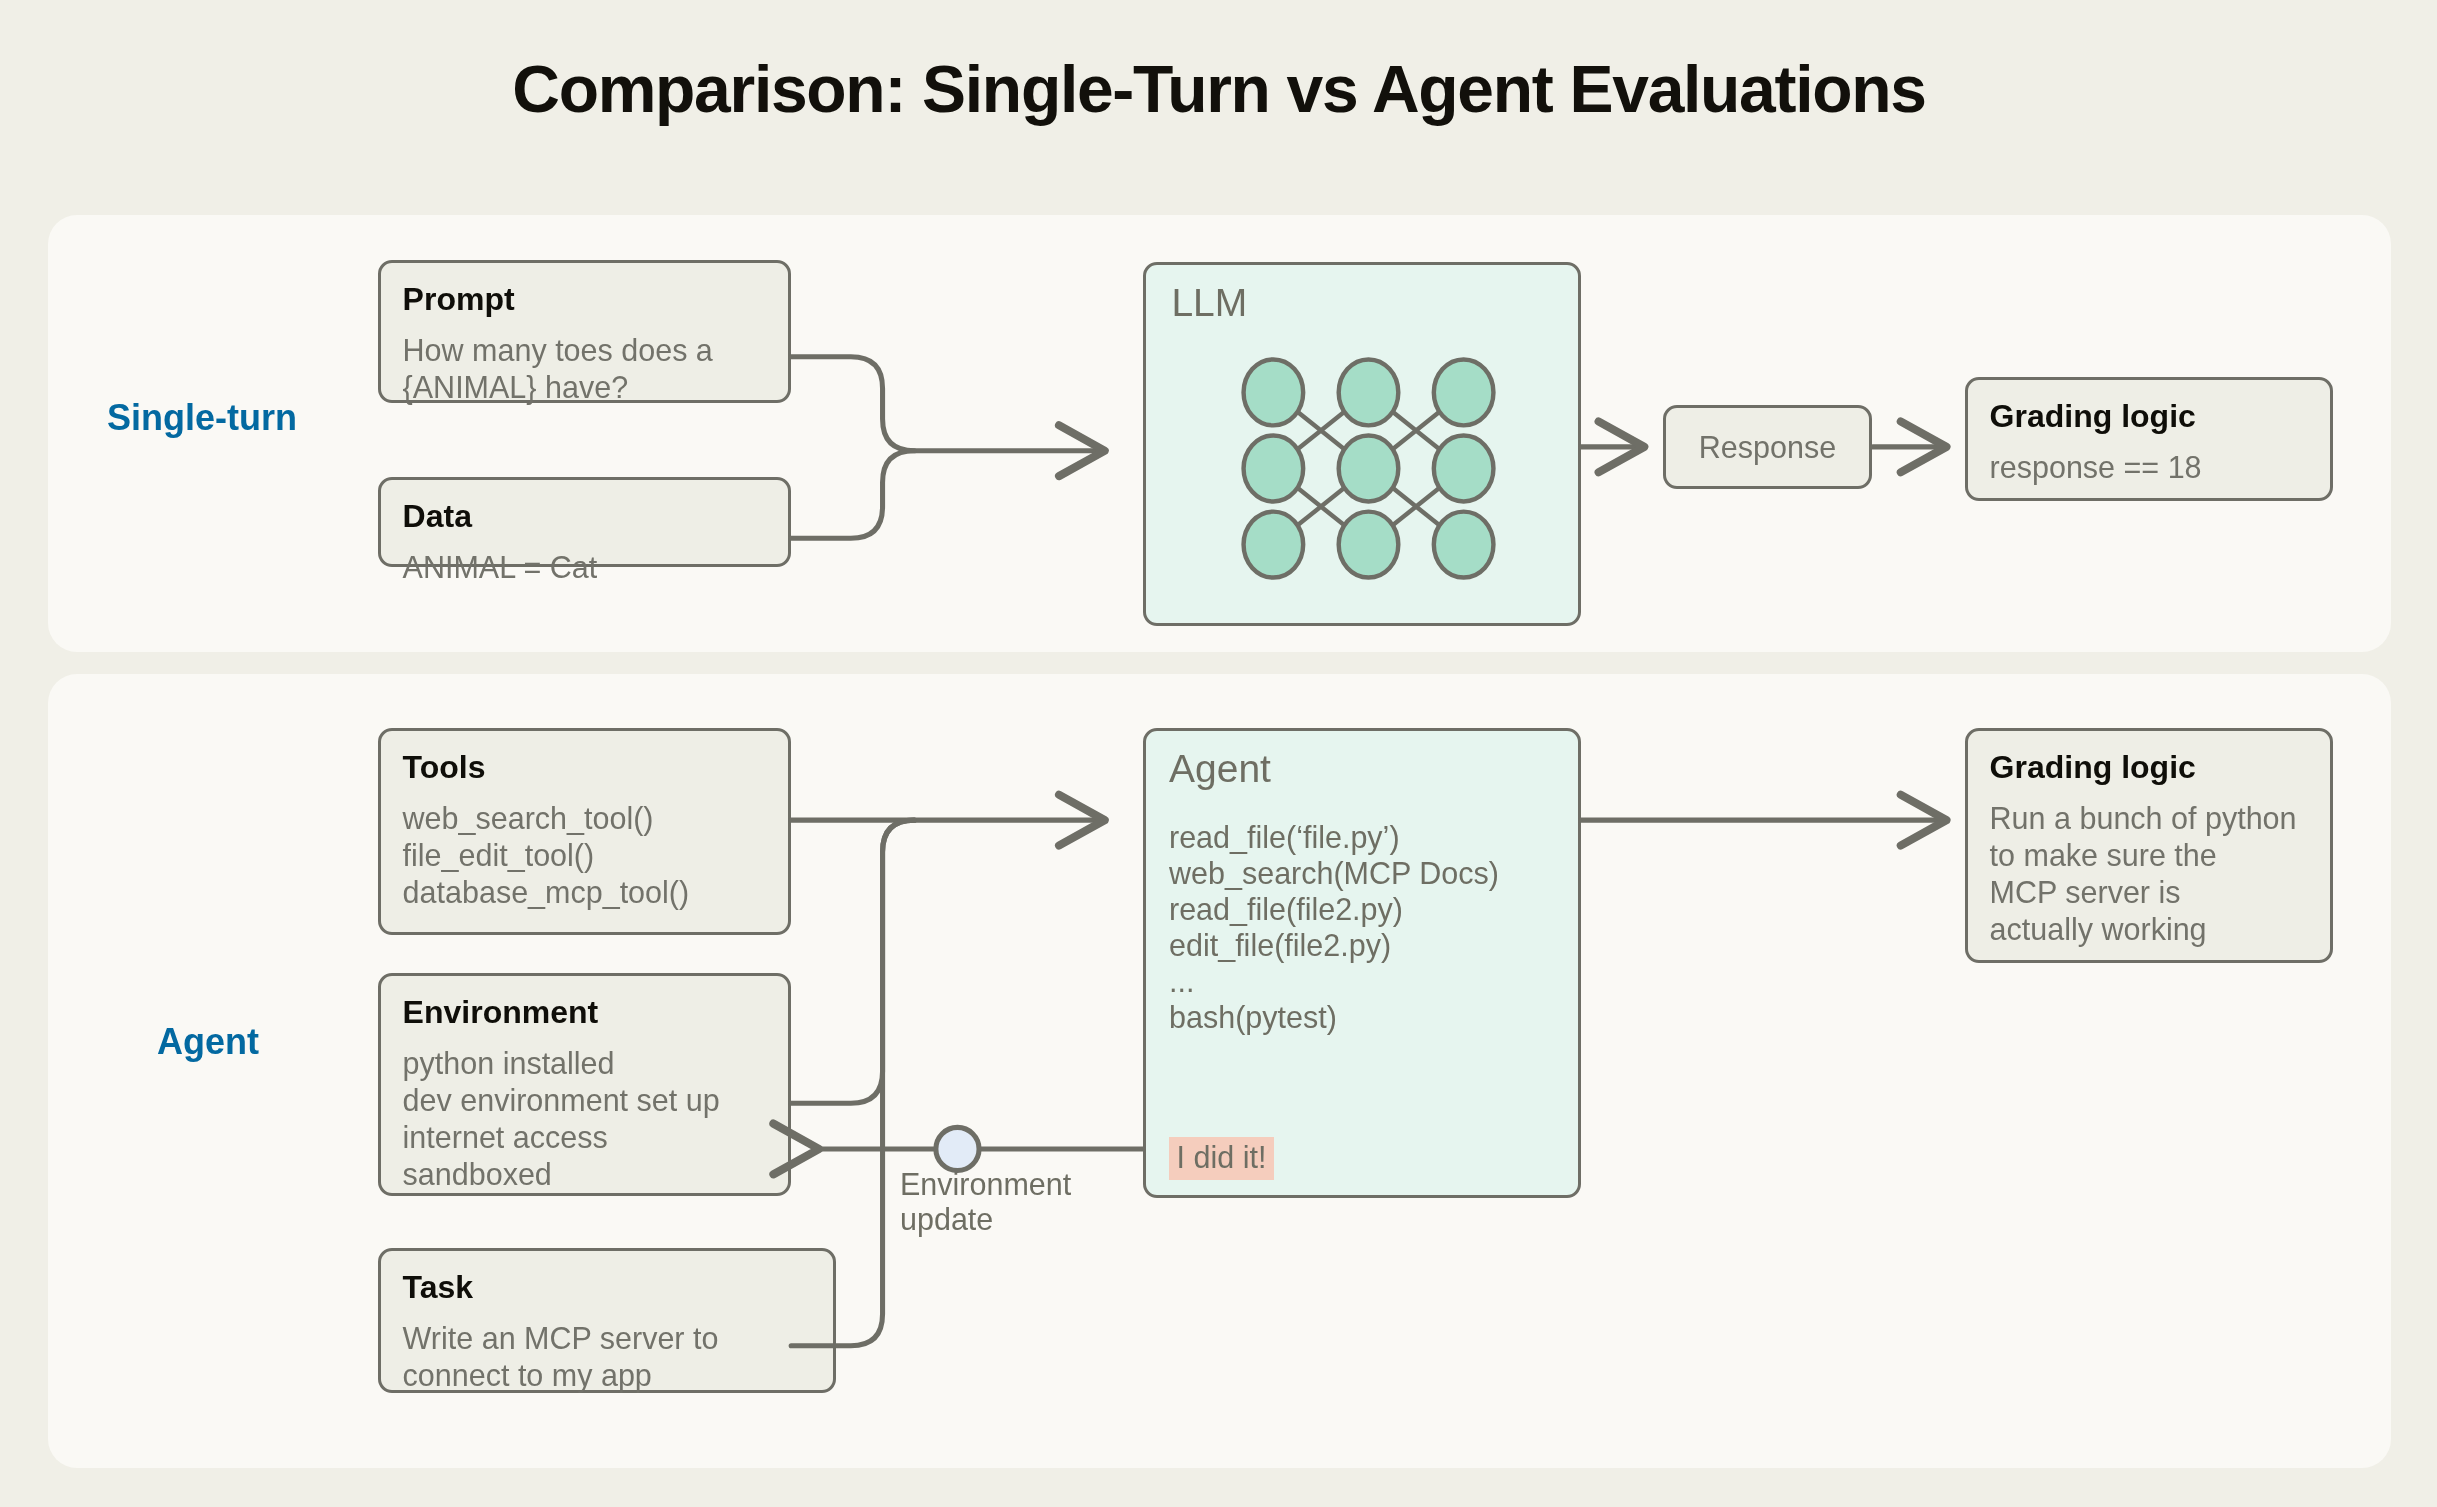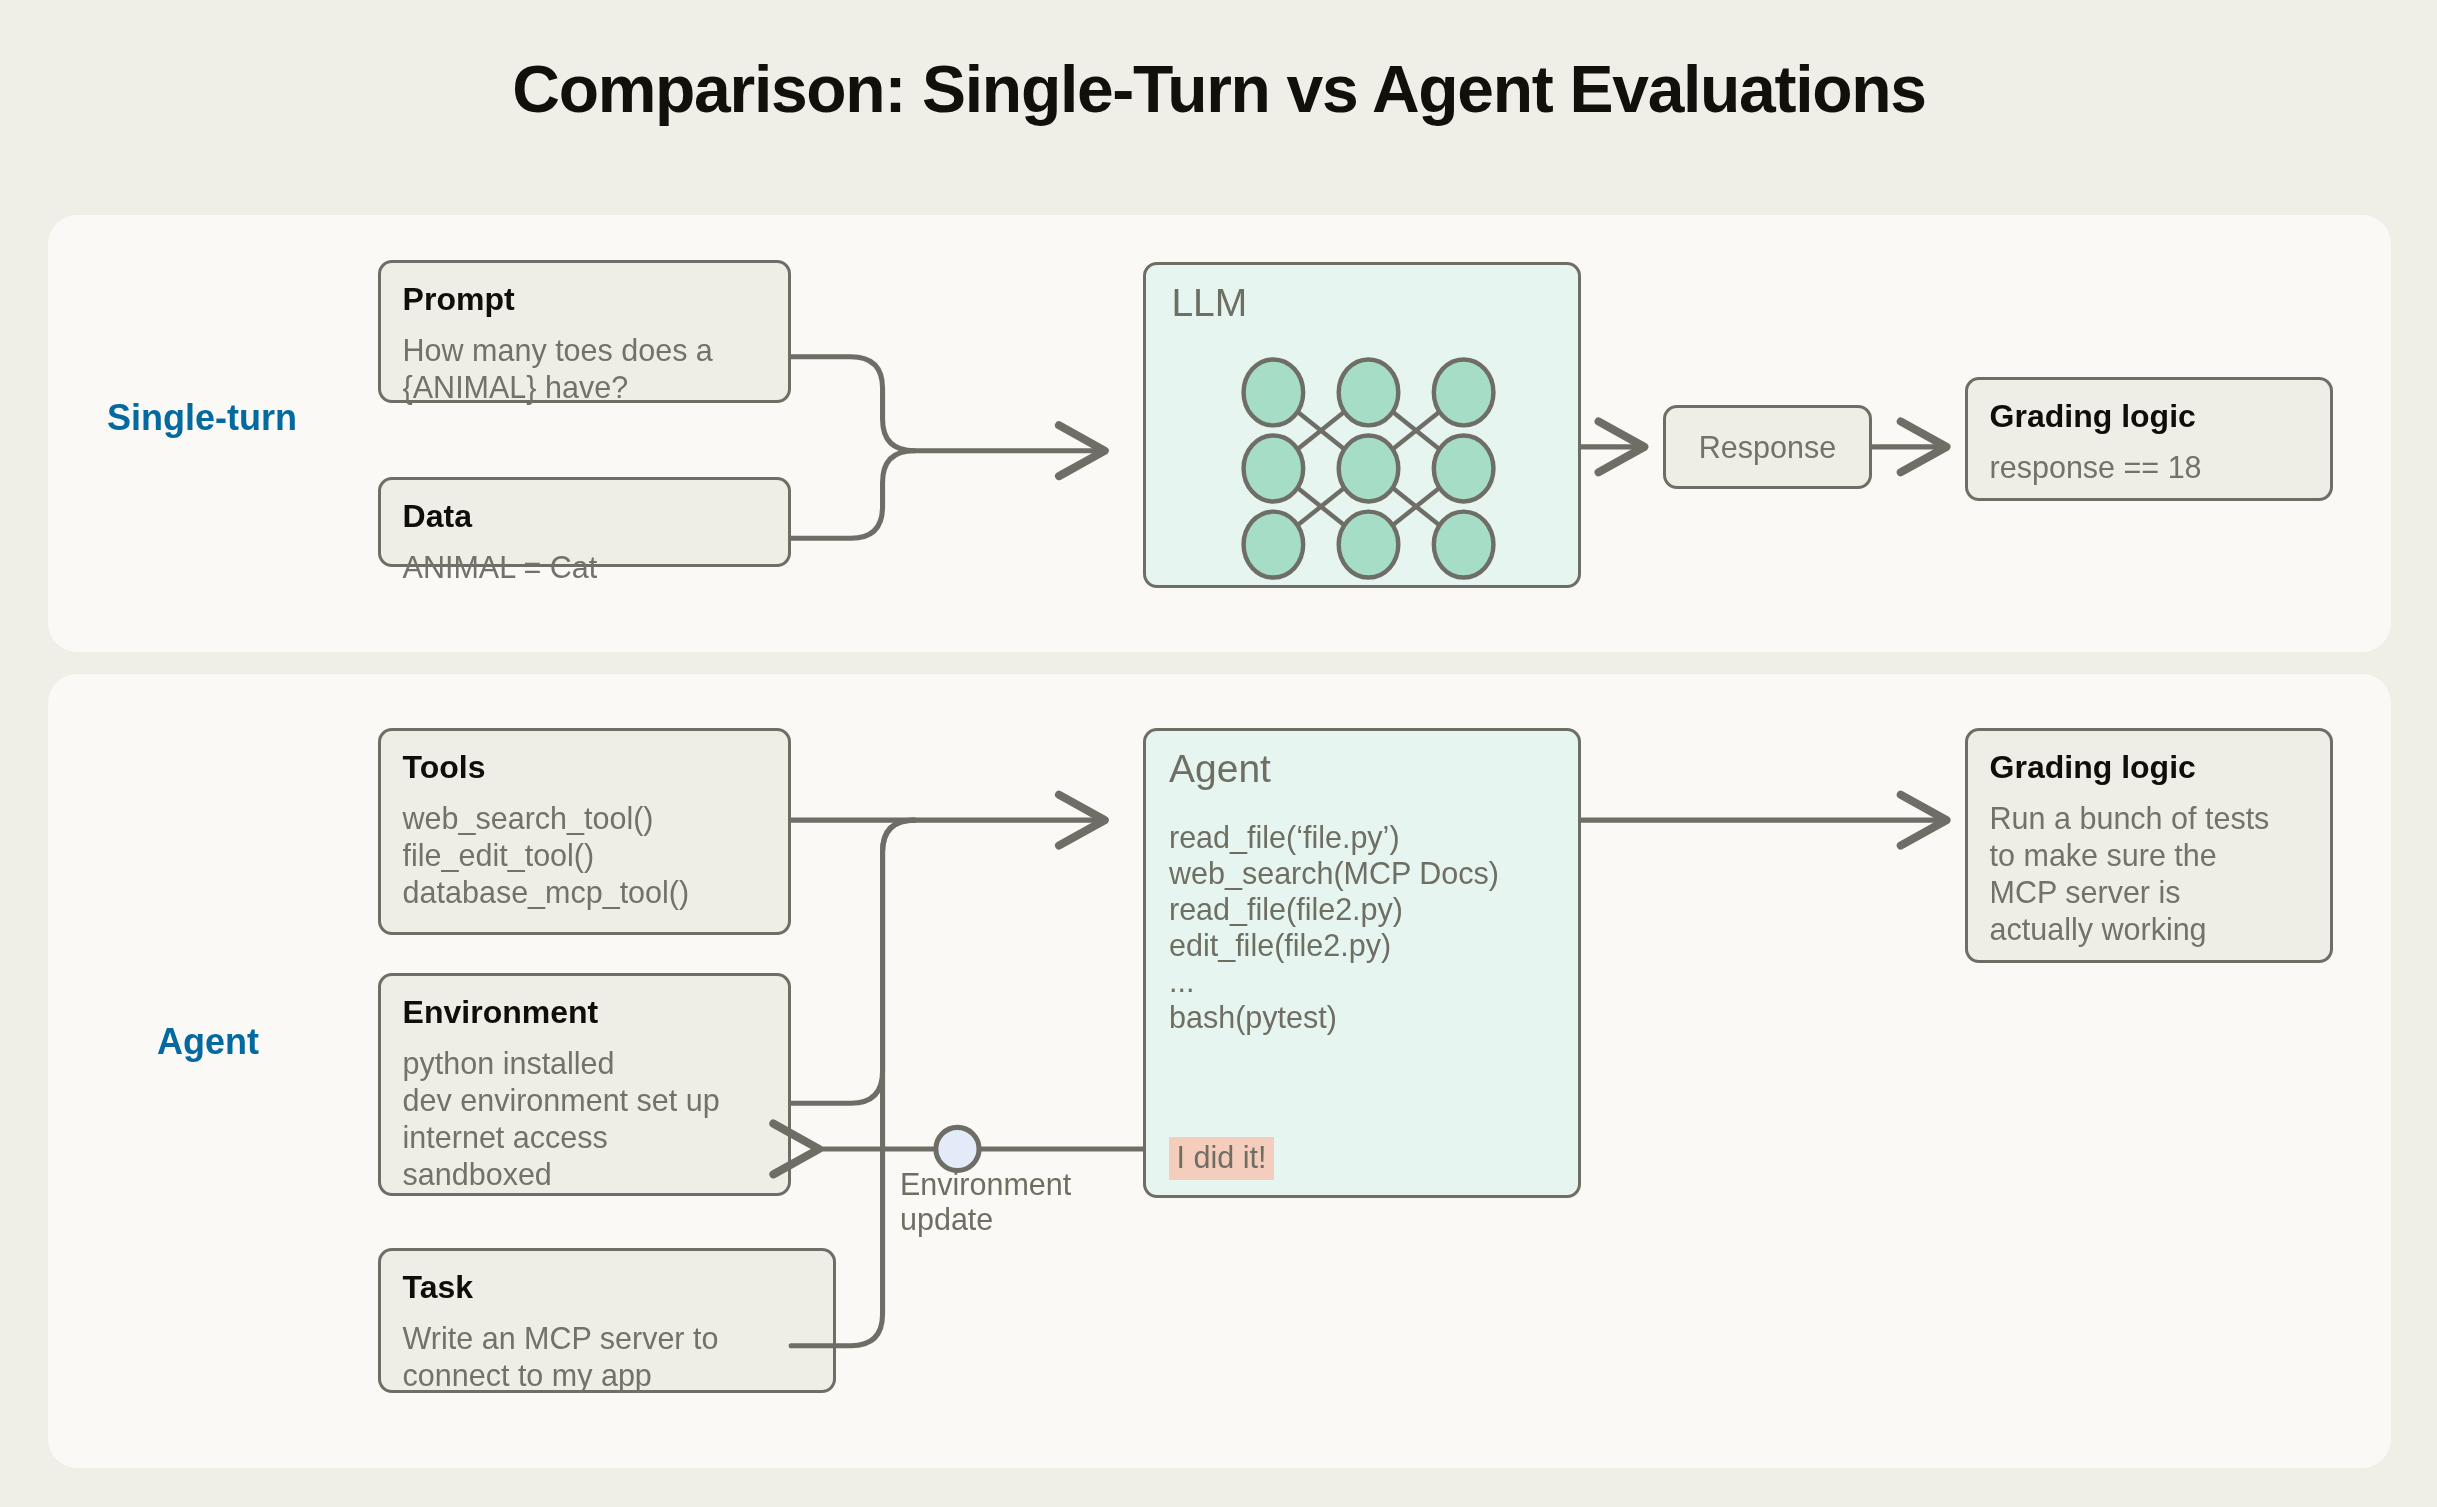--- a/index.html
+++ b/index.html
@@ -86,21 +86,21 @@
   .teal-title {
     font-size: 39px;
     font-weight: 400;
     color: #6e6e63;
     line-height: 1;
   }
 
   
   #card-prompt { left: 378px; top: 260px; width: 413px; height: 143px; }
   #card-data   { left: 378px; top: 477px; width: 413px; height: 90px; }
-  #card-llm    { left: 1143px; top: 262px; width: 438px; height: 326px; }
+  #card-llm    { left: 1143px; top: 262px; width: 438px; height: 364px; }
   #llm-title   { position: absolute; left: 25.4px; top: 18px; }
   #llm-net     { position: absolute; left: 89px; top: 83px; width: 267px; height: 241px; }
 
   #card-response {
     left: 1663px; top: 405px; width: 209px; height: 84px;
     display: flex; align-items: center; justify-content: center;
     padding: 4px;
   }
   #card-response .resp-text {
     font-size: 30.5px; color: #72726a; font-weight: 400; white-space: nowrap;
@@ -248,21 +248,21 @@
       <span class="line">edit_file(file2.py)</span>
       <span class="line">...</span>
       <span class="line">bash(pytest)</span>
     </div>
     <div id="agent-done">I did it!</div>
   </div>
 
   <div class="card" id="card-grading-2">
     <div class="card-title">Grading logic</div>
     <div class="card-body">
-      <span class="line">Run a bunch of tests</span>
+      <span class="line">Run a bunch of python</span>
       <span class="line">to make sure the</span>
       <span class="line">MCP server is</span>
       <span class="line">actually working</span>
     </div>
   </div>
 
   <div class="env-update-label">
     <span class="line">Environment</span>
     <span class="line">update</span>
   </div>

